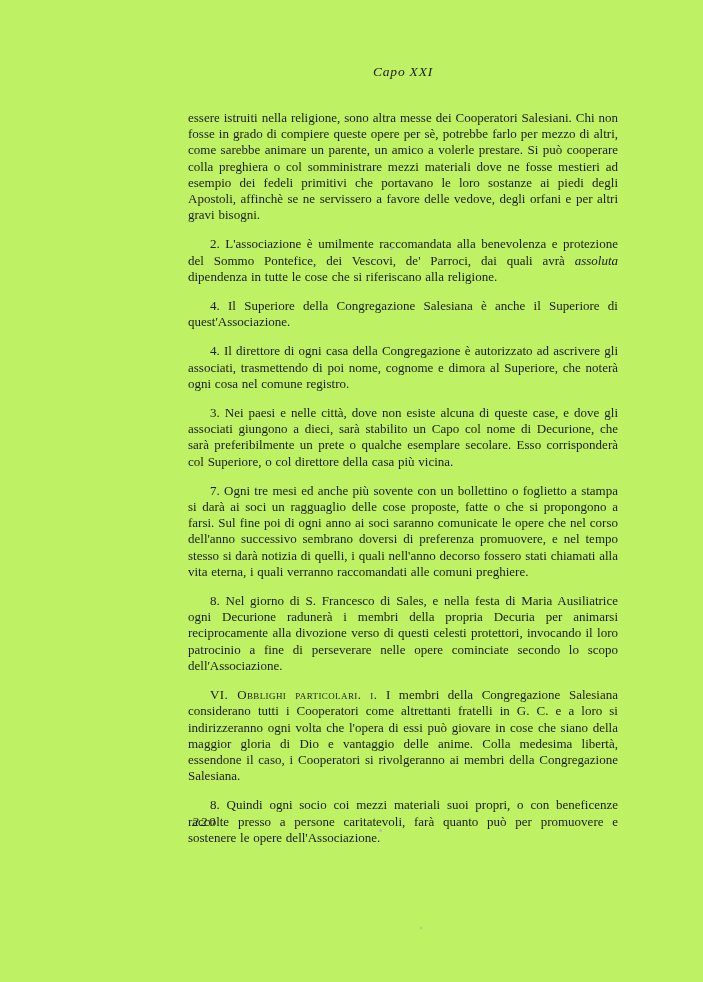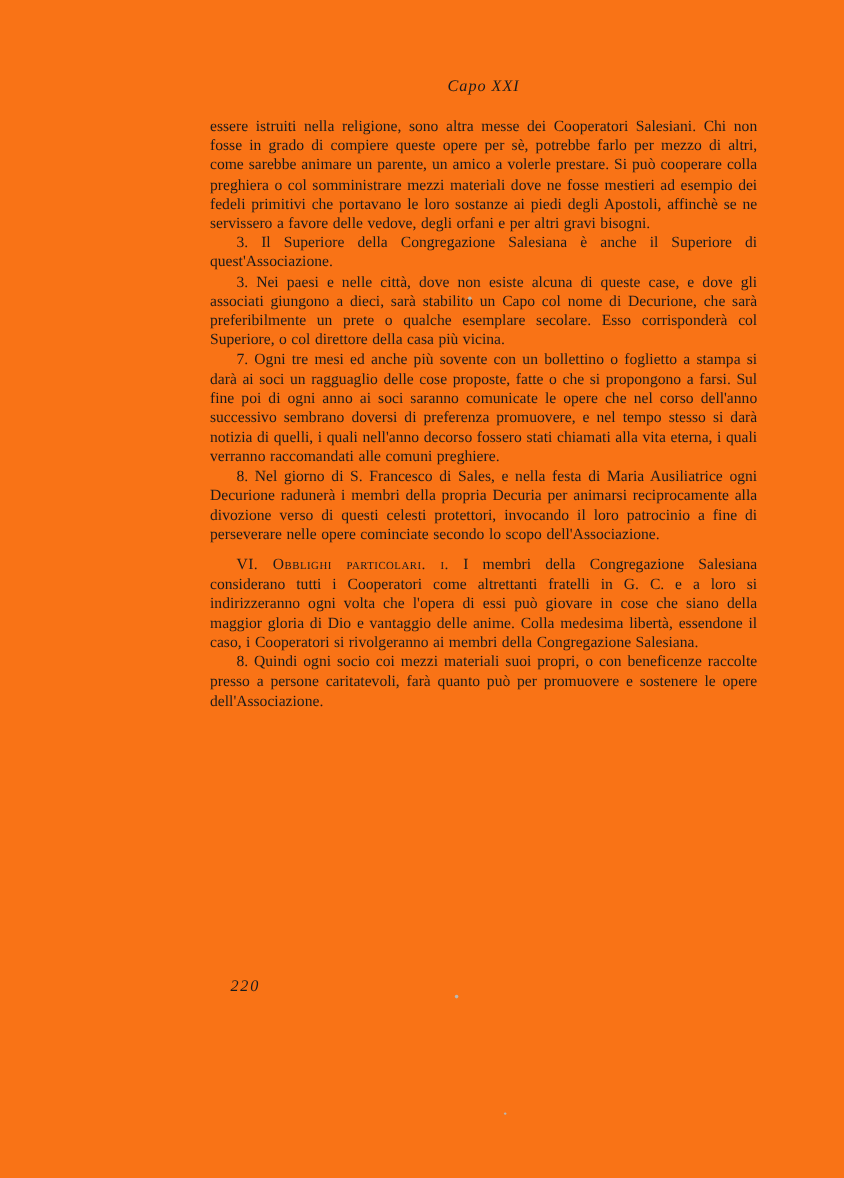--- a/index.html
+++ b/index.html
@@ -4,21 +4,21 @@
 <style>
   html, body {
     margin: 0;
     padding: 0;
     background: #fcfcfa;
   }
   .page {
     position: relative;
     width: 703px;
     height: 982px;
-    background: #f97316;
+    background: #bef264;
     font-family: "Liberation Serif", "DejaVu Serif", serif;
     color: #1b1b1b;
     overflow: hidden;
   }
   .running-head {
     position: absolute;
     top: 64px;
     left: 175px;
     width: 456px;
     text-align: center;
@@ -30,21 +30,21 @@
     position: absolute;
     top: 97px;
     left: 175px;
     width: 456px;
     font-size: 13px;
     line-height: 16.2px;
     text-align: justify;
     word-spacing: 0.5px;
   }
   .para {
-    margin: 0;
+    margin: 13px;
     text-indent: 22px;
   }
   .para.no-indent {
     text-indent: 0;
   }
   .para.section-gap {
     margin-top: 9px;
   }
   .sc {
     font-variant: small-caps;
@@ -75,23 +75,27 @@
 
 <div class="page">
 
   <div class="running-head">Capo XXI</div>
 
   <div class="text-block">
 
     <p class="para no-indent">essere istruiti nella religione, sono altra messe dei Cooperatori Salesiani. Chi non fosse in grado di compiere queste opere per sè, potrebbe farlo per mezzo di altri, come sarebbe animare un parente, un amico a volerle prestare. Si può cooperare colla preghiera o col somministrare mezzi materiali dove ne fosse mestieri ad esempio dei fedeli primitivi che portavano le loro sostanze ai piedi degli Apostoli, affinchè se ne servissero a favore delle vedove, degli orfani e per altri gravi bisogni.</p>
 
 
+    <p class="para">
+      <span>2. L'associazione è umilmente raccomandata alla benevolenza e protezione del Sommo Pontefice, dei Vescovi, de' Parroci, dai quali avrà </span><span class="italic">assoluta</span><span> dipendenza in tutte le cose che si riferiscano alla religione.</span>
+    </p>
 
-    <p class="para">3. Il Superiore della Congregazione Salesiana è anche il Superiore di quest'Associazione.</p>
+    <p class="para">4. Il Superiore della Congregazione Salesiana è anche il Superiore di quest'Associazione.</p>
 
+    <p class="para">4. Il direttore di ogni casa della Congregazione è autorizzato ad ascrivere gli associati, trasmettendo di poi nome, cognome e dimora al Superiore, che noterà ogni cosa nel comune registro.</p>
 
     <p class="para">3. Nei paesi e nelle città, dove non esiste alcuna di queste case, e dove gli associati giungono a dieci, sarà stabilito un Capo col nome di Decurione, che sarà preferibilmente un prete o qualche esemplare secolare. Esso corrisponderà col Superiore, o col direttore della casa più vicina.</p>
 
 
     <p class="para">7. Ogni tre mesi ed anche più sovente con un bollettino o foglietto a stampa si darà ai soci un ragguaglio delle cose proposte, fatte o che si propongono a farsi. Sul fine poi di ogni anno ai soci saranno comunicate le opere che nel corso dell'anno successivo sembrano doversi di preferenza promuovere, e nel tempo stesso si darà notizia di quelli, i quali nell'anno decorso fossero stati chiamati alla vita eterna, i quali verranno raccomandati alle comuni preghiere.</p>
 
     <p class="para">8. Nel giorno di S. Francesco di Sales, e nella festa di Maria Ausiliatrice ogni Decurione radunerà i membri della propria Decuria per animarsi reciprocamente alla divozione verso di questi celesti protettori, invocando il loro patrocinio a fine di perseverare nelle opere cominciate secondo lo scopo dell'Associazione.</p>
 
     <p class="para section-gap">
       <span class="sc">VI. Obblighi particolari. i.</span><span> I membri della Congregazione Salesiana considerano tutti i Cooperatori come altrettanti fratelli in G. C. e a loro si indirizzeranno ogni volta che l'opera di essi può giovare in cose che siano della maggior gloria di Dio e vantaggio delle anime. Colla medesima libertà, essendone il caso, i Cooperatori si rivolgeranno ai membri della Congregazione Salesiana.</span>

